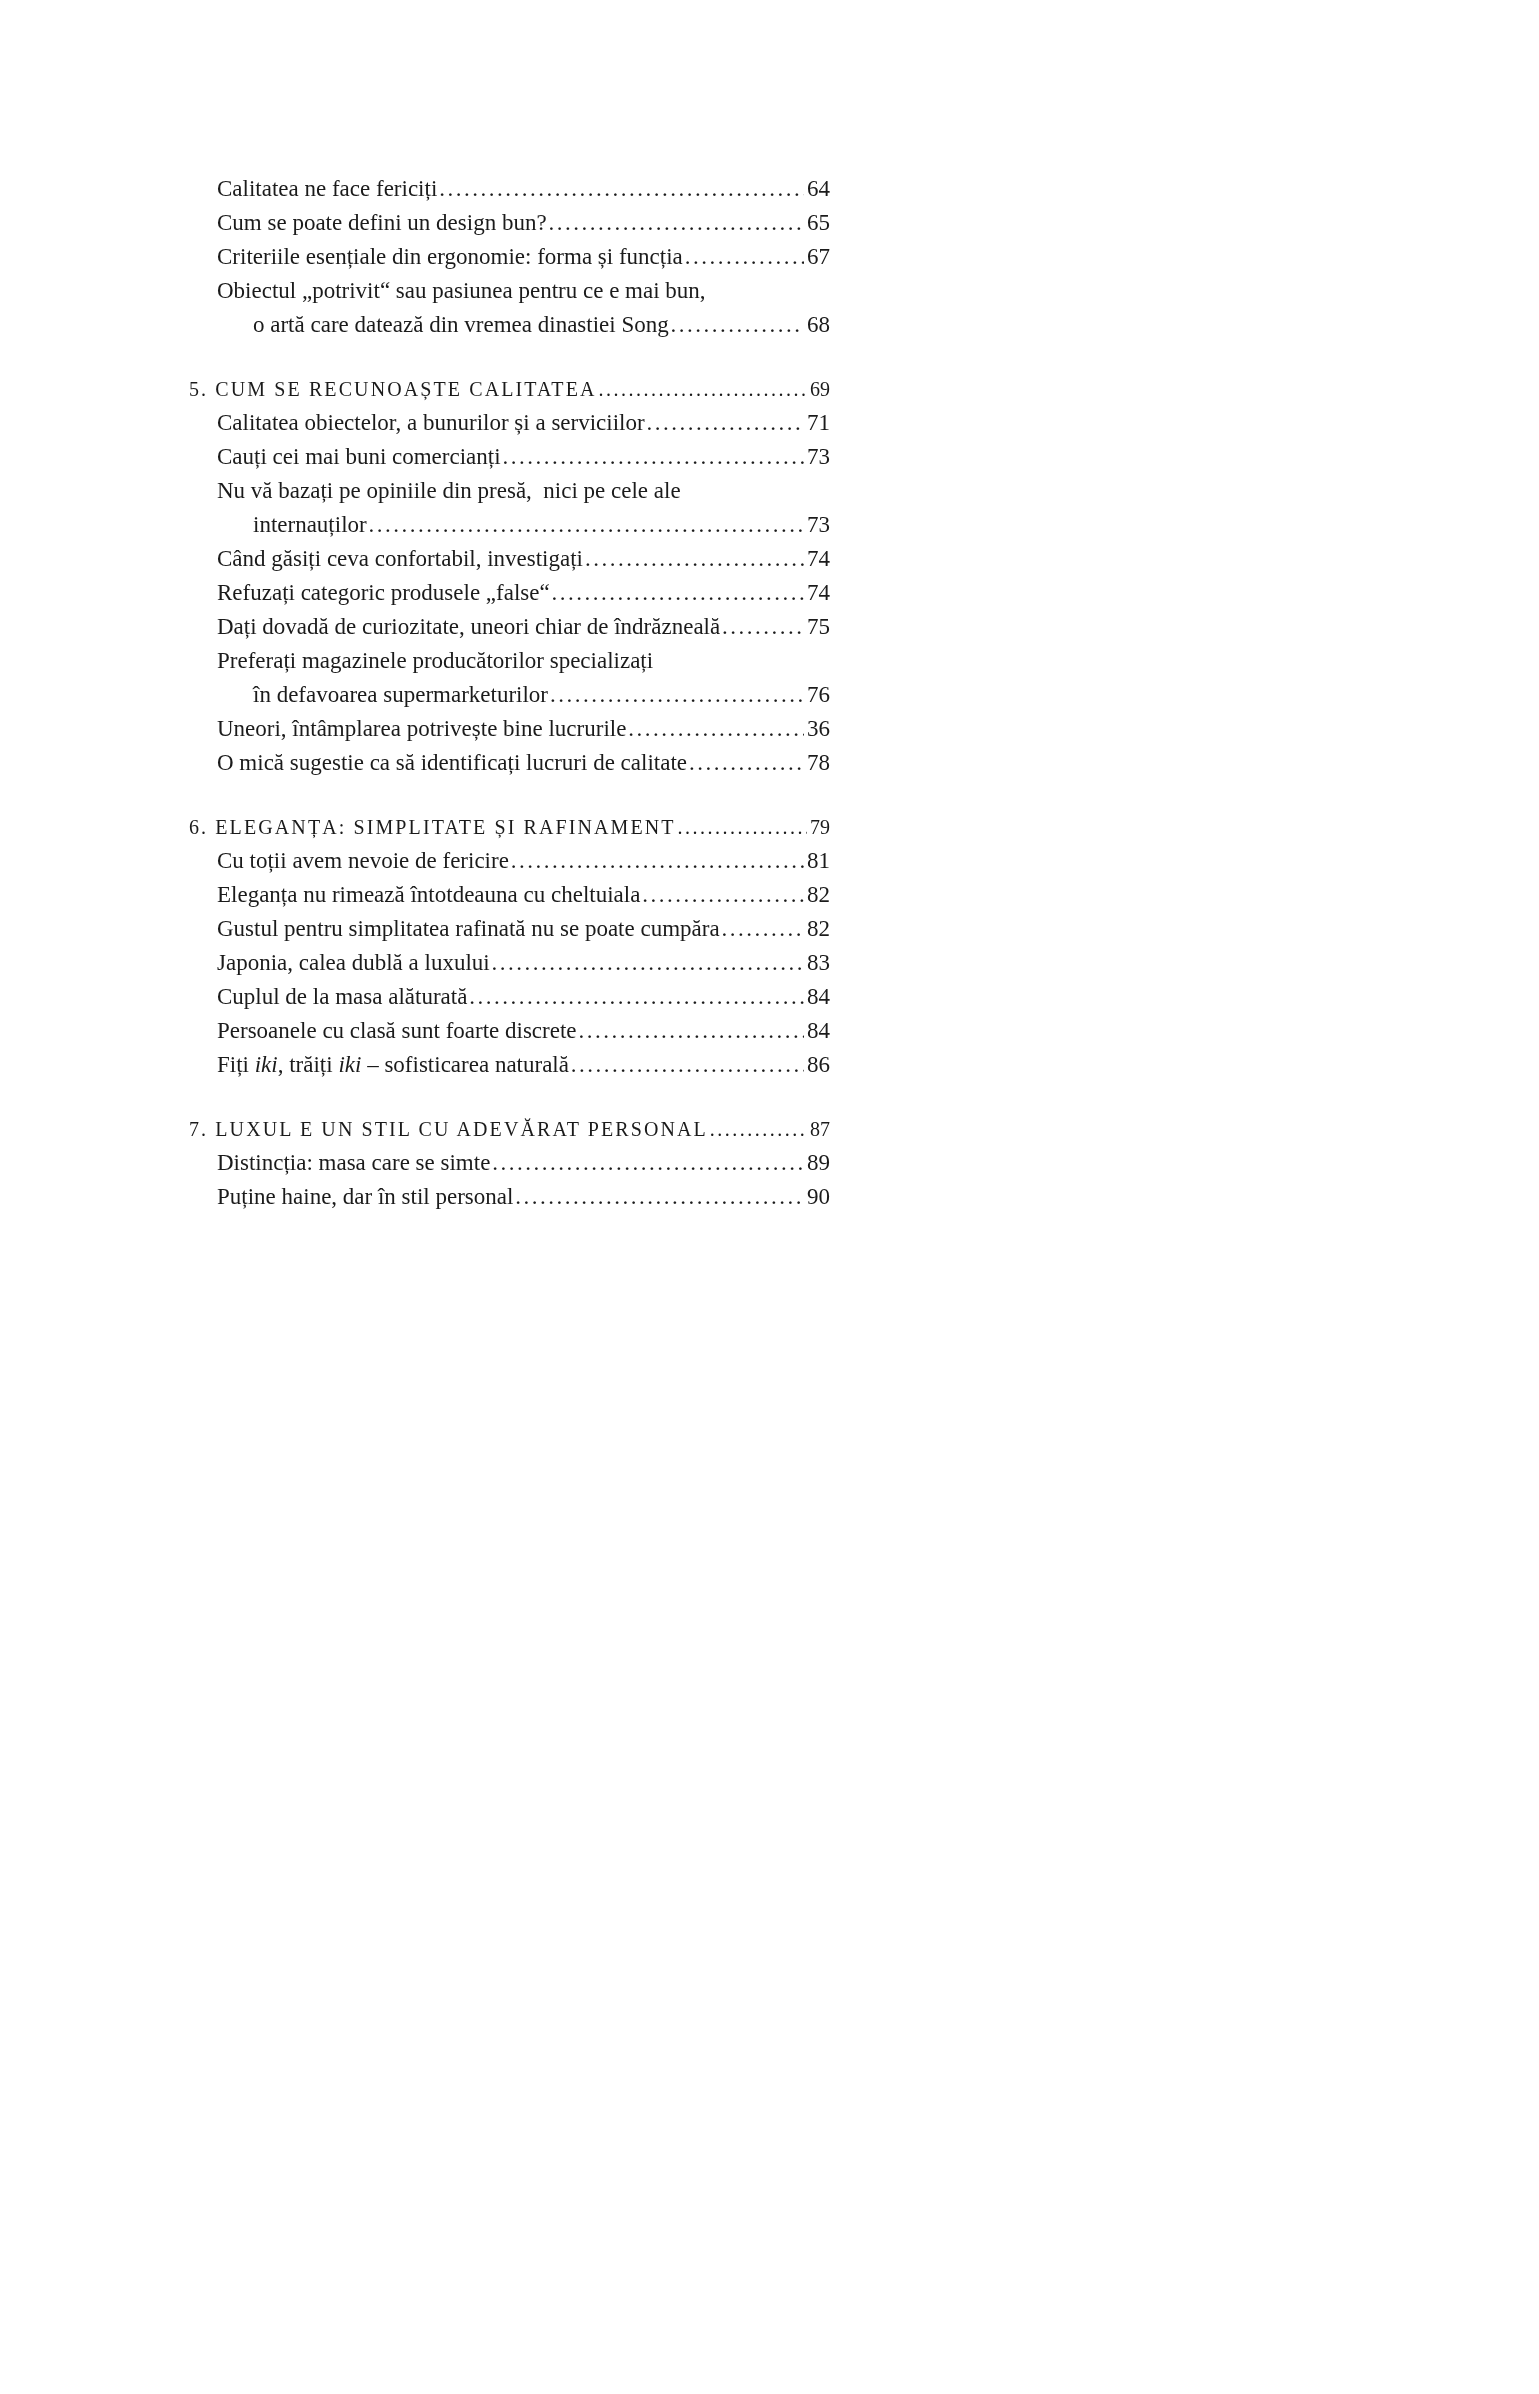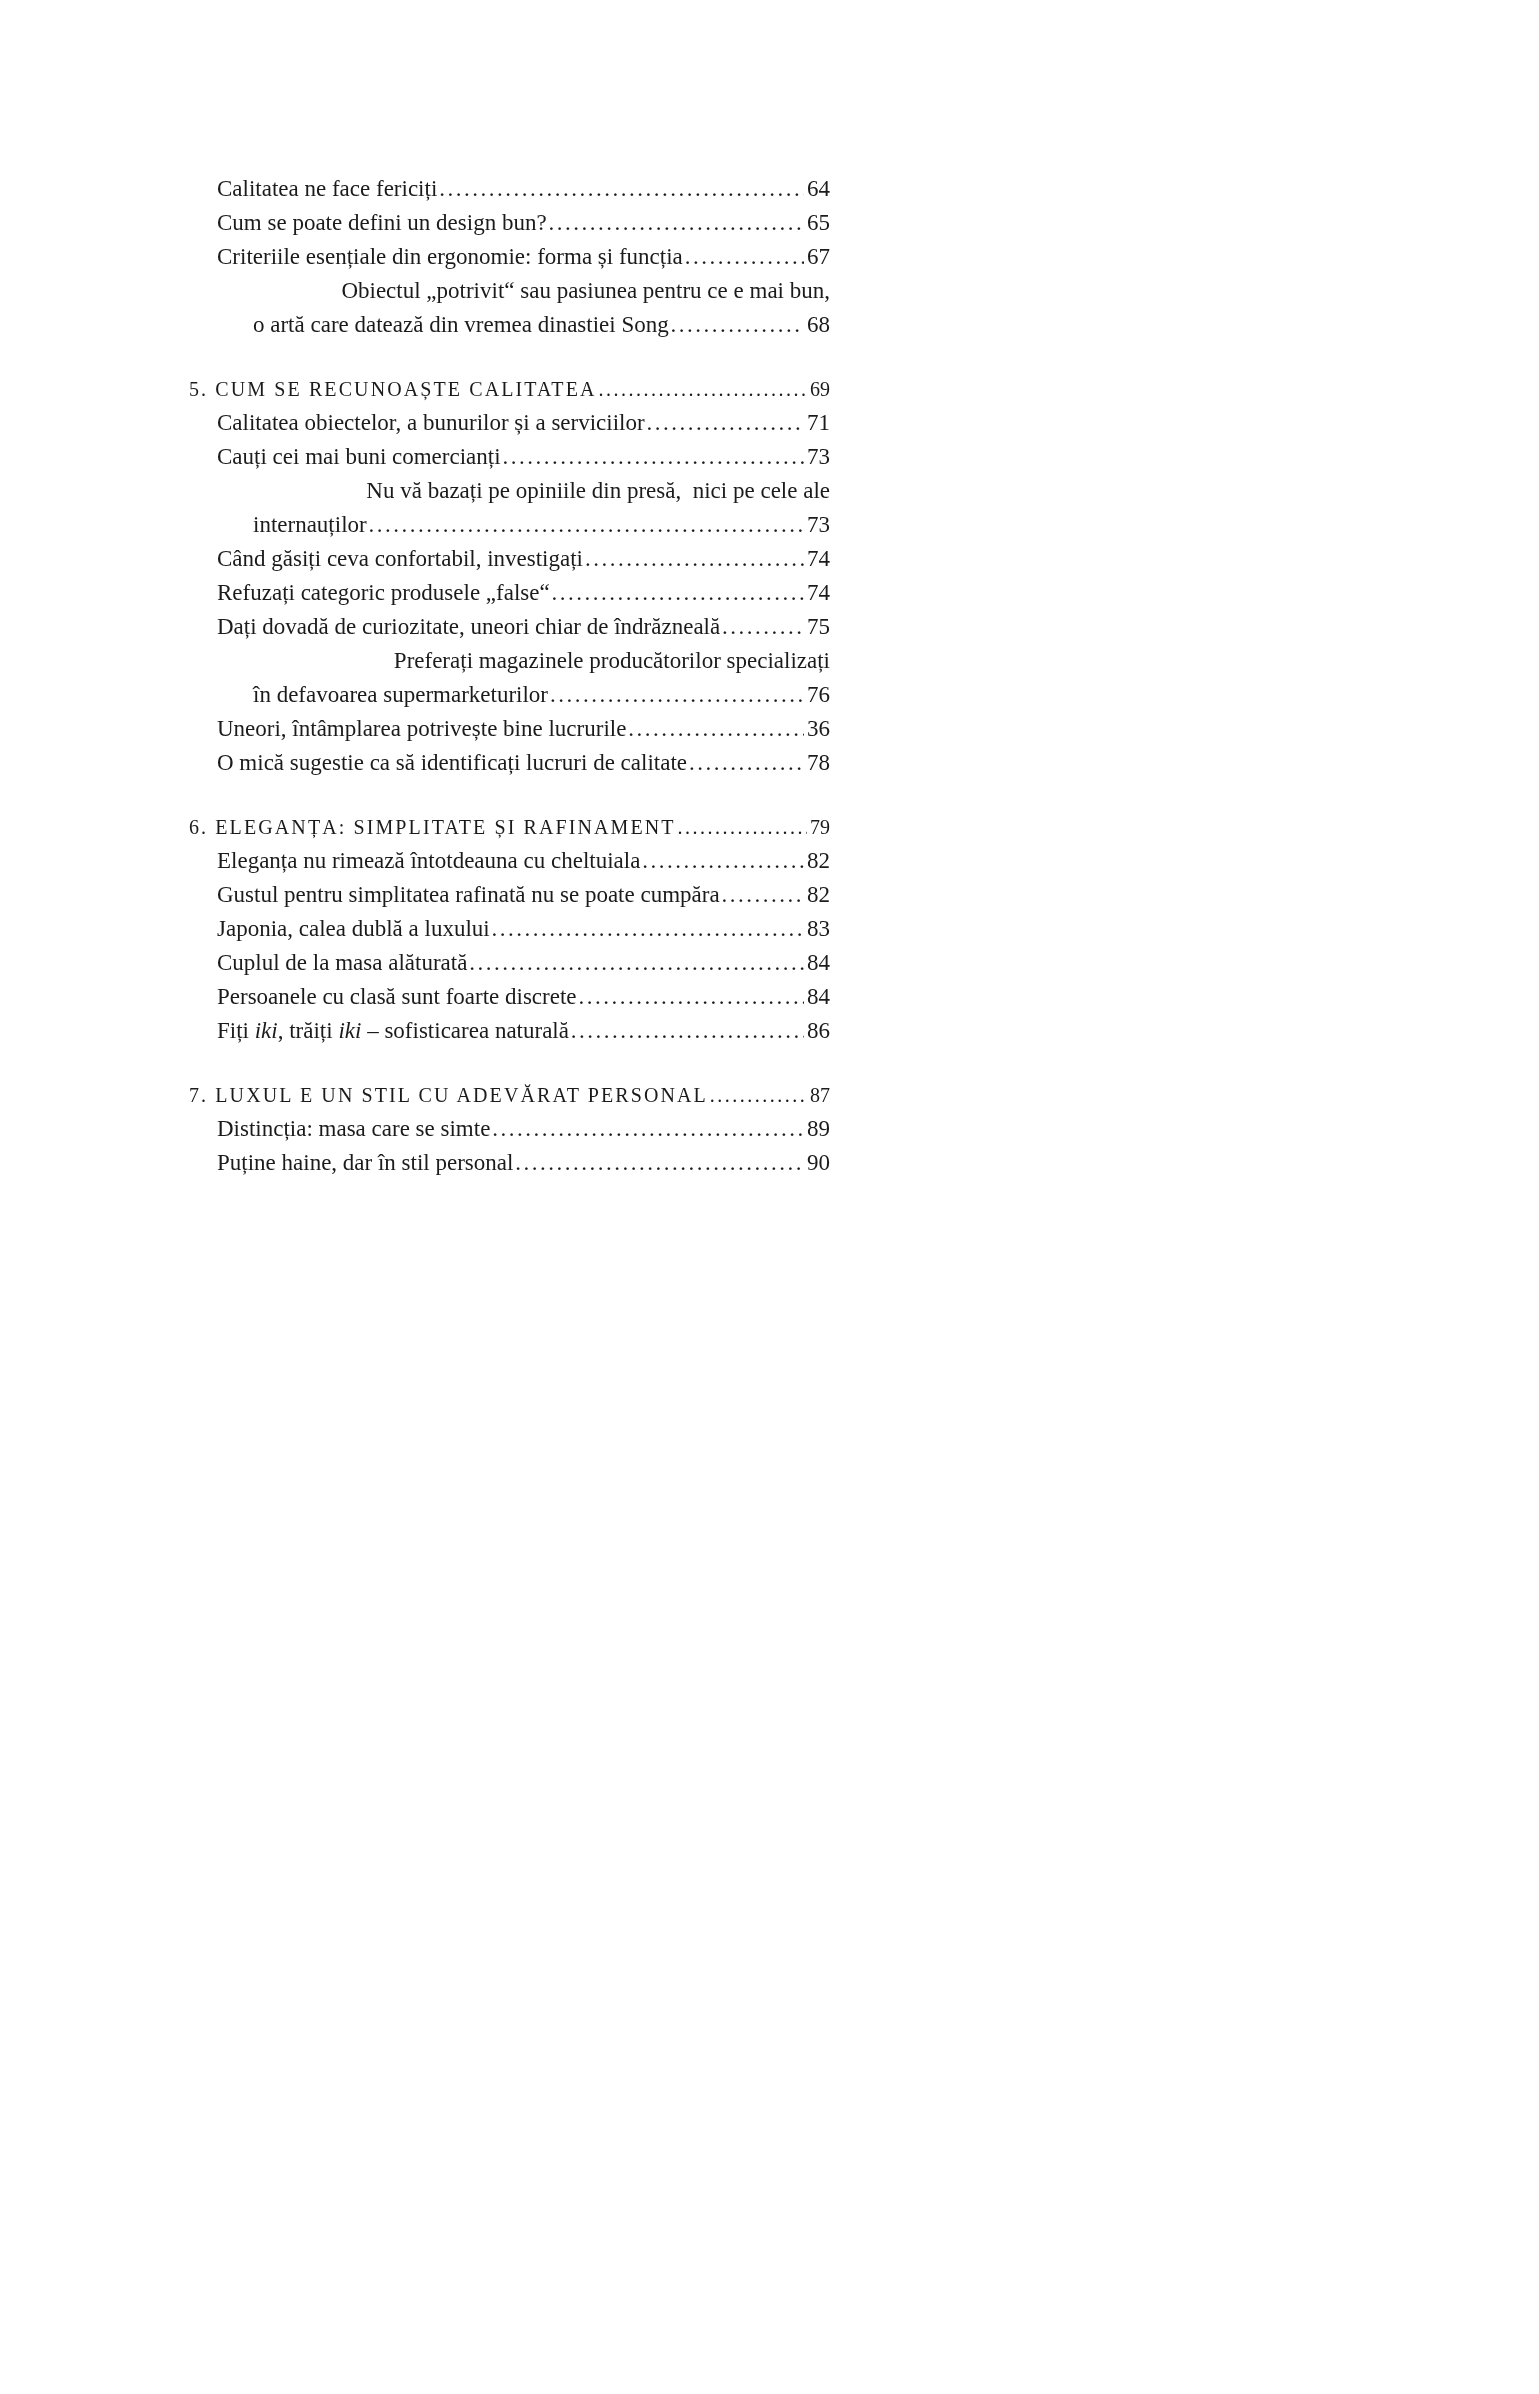--- a/index.html
+++ b/index.html
@@ -28,21 +28,21 @@
   .row {
     display: flex;
     align-items: baseline;
     line-height: 34px;
   }
   .row .text {
     flex: 0 0 auto;
     white-space: pre;
     max-width: 100%;
   }
-  .entry { padding-left: 28px; justify-content: flex-end; }
+  .entry { padding-left: 28px; }
   .cont  { padding-left: 64px; }
   .heading {
     font-size: 20px;
     letter-spacing: 2.1px;
   }
   .dots {
     flex: 1 1 0;
     min-width: 0;
     overflow: hidden;
     white-space: nowrap;
@@ -147,20 +147,25 @@
           <span class="num">78</span>
         </div>
       </section>
       <section class="toc-section">
         <div class="row heading">
           <span class="text">6. ELEGANȚA: SIMPLITATE ȘI RAFINAMENT</span>
           <span class="dots"></span>
           <span class="num">79</span>
         </div>
         <div class="row entry">
+          <span class="text">Cu toții avem nevoie de fericire</span>
+          <span class="dots"></span>
+          <span class="num">81</span>
+        </div>
+        <div class="row entry">
           <span class="text">Eleganța nu rimează întotdeauna cu cheltuiala</span>
           <span class="dots"></span>
           <span class="num">82</span>
         </div>
         <div class="row entry">
           <span class="text">Gustul pentru simplitatea rafinată nu se poate cumpăra</span>
           <span class="dots"></span>
           <span class="num">82</span>
         </div>
         <div class="row entry">

